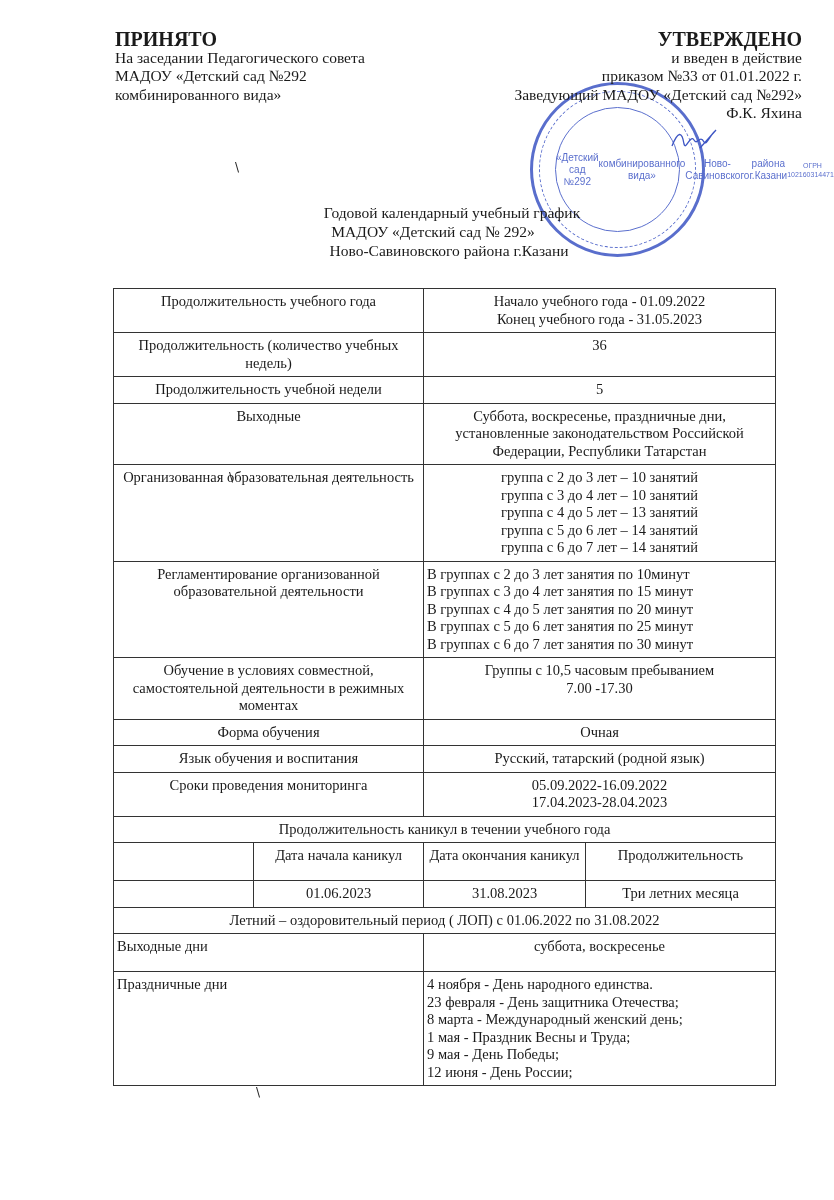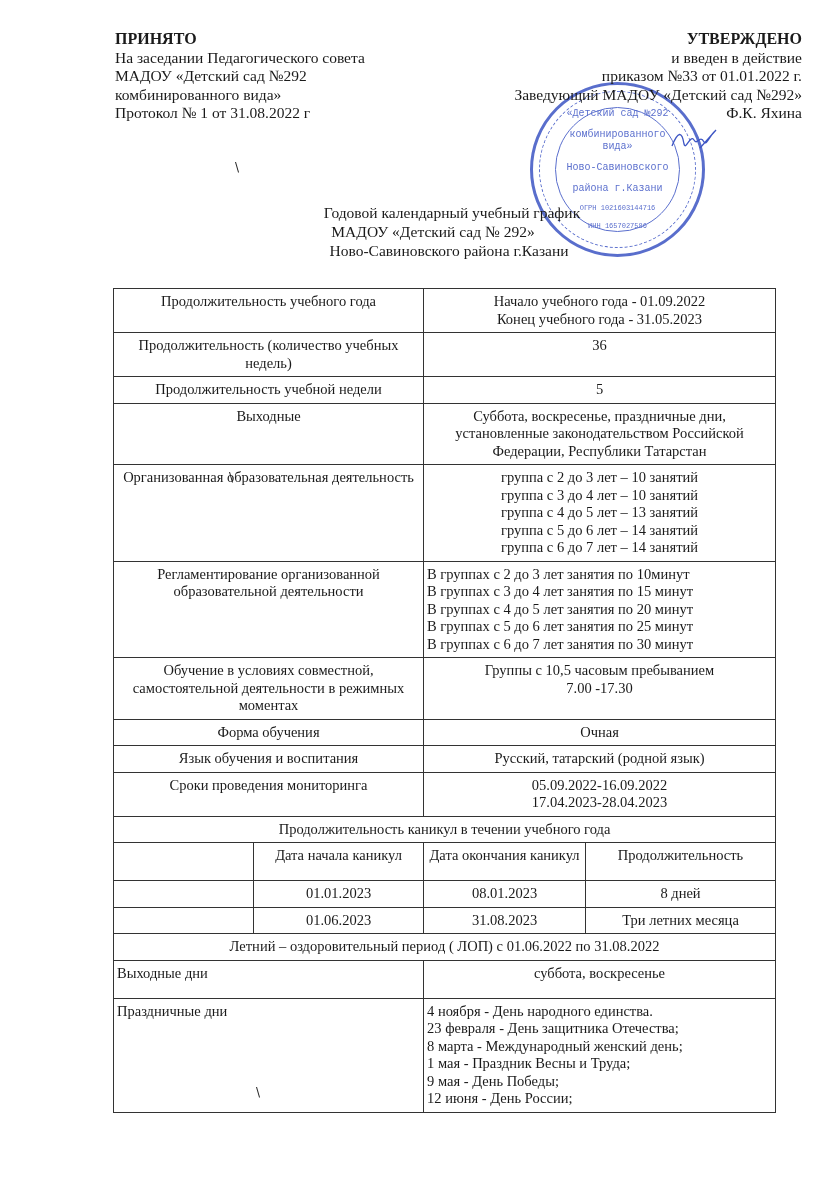--- a/index.html
+++ b/index.html
@@ -3,37 +3,37 @@
 <meta charset="utf-8">
 <style>
   html, body { margin: 0; padding: 0; background: #ffffff; }
   body {
     width: 834px; height: 1200px; position: relative; overflow: hidden;
     font-family: "Liberation Serif", "DejaVu Serif", serif;
     color: #1a1a1a;
   }
   .hdr-left { position: absolute; left: 115px; top: 30px; font-size: 15.5px; line-height: 18.5px; }
   .hdr-right { position: absolute; right: 32px; top: 30px; font-size: 15.5px; line-height: 18.5px; text-align: right; }
-  .hdr-left .bold, .hdr-right .bold { font-weight: bold; font-size: 16px; }
+  .hdr-left .bold, .hdr-right .bold { font-weight: bold; font-size: 20px; }
   .hdr-line { white-space: nowrap; }
   .title-block { position: absolute; left: 0; width: 834px; top: 203px; text-align: center; font-size: 15.5px; line-height: 19px; }
   .title-block .l1 { padding-left: 70px; text-align: center; }
   .title-block .l2 { padding-left: 32px; }
   .title-block .l3 { padding-left: 64px; }
 
   .stamp {
     position: absolute; left: 530px; top: 82px; width: 175px; height: 175px;
     border-radius: 50%; border: 3px solid #3d55c4; box-sizing: border-box;
     color: #3d55c4; opacity: 0.85;
   }
   .stamp .inner {
     position: absolute; left: 22px; top: 22px; right: 22px; bottom: 22px;
     border-radius: 50%; border: 1.5px solid #3d55c4;
-    display: flex; flex-direction: column; align-items: center; justify-content: space-between;
-    font-family: Liberation Mono, monospace; font-size: 10px; line-height: 12px; text-align: center;
+    display: flex; flex-direction: row; align-items: center; justify-content: flex-start;
+    font-family: Liberation Sans, sans-serif; font-size: 10px; line-height: 12px; text-align: center;
   }
   .stamp .inner .small { font-size: 7px; line-height: 9px; }
   .stamp .ring { position: absolute; left: 6px; top: 6px; right: 6px; bottom: 6px; border-radius: 50%; border: 1px dashed #3d55c4; }
   .signature { position: absolute; left: 670px; top: 126px; width: 50px; height: 28px; }
 
   .mark { position: absolute; font-size: 12px; color: #222; font-family: "DejaVu Sans", sans-serif; }
 
   table.sched {
     position: absolute; left: 113px; top: 288px; width: 662px;
     border-collapse: collapse; table-layout: fixed;
@@ -47,21 +47,20 @@
   .lines div { white-space: nowrap; }
 </style>
 </head>
 <body>
 
 <div class="hdr-left">
   <div class="bold hdr-line">ПРИНЯТО</div>
   <div class="hdr-line">На заседании Педагогического совета</div>
   <div class="hdr-line">МАДОУ «Детский сад №292</div>
   <div class="hdr-line">комбинированного вида»</div>
-  <div class="hdr-line">Протокол № 1 от 31.08.2022 г</div>
 </div>
 
 <div class="stamp">
   <div class="ring"></div>
   <div class="inner">
     <div>«Детский сад №292</div>
     <div>комбинированного вида»</div>
     <div>Ново-Савиновского</div>
     <div>района г.Казани</div>
     <div class="small">ОГРН 1021603144716</div>
@@ -168,26 +167,20 @@
       <td colspan="4">Продолжительность каникул в течении учебного года</td>
     </tr>
     <tr style="height:38px">
       <td></td>
       <td>Дата начала каникул</td>
       <td>Дата окончания каникул</td>
       <td>Продолжительность</td>
     </tr>
     <tr style="height:18px">
       <td></td>
-      <td>01.01.2023</td>
-      <td>08.01.2023</td>
-      <td>8 дней</td>
-    </tr>
-    <tr style="height:18px">
-      <td></td>
       <td>01.06.2023</td>
       <td>31.08.2023</td>
       <td>Три летних месяца</td>
     </tr>
 
     <tr style="height:19px">
       <td colspan="4">Летний – оздоровительный период ( ЛОП) с 01.06.2022 по 31.08.2022</td>
     </tr>
     <tr style="height:38px">
       <td colspan="2" class="left-al">Выходные дни</td>

